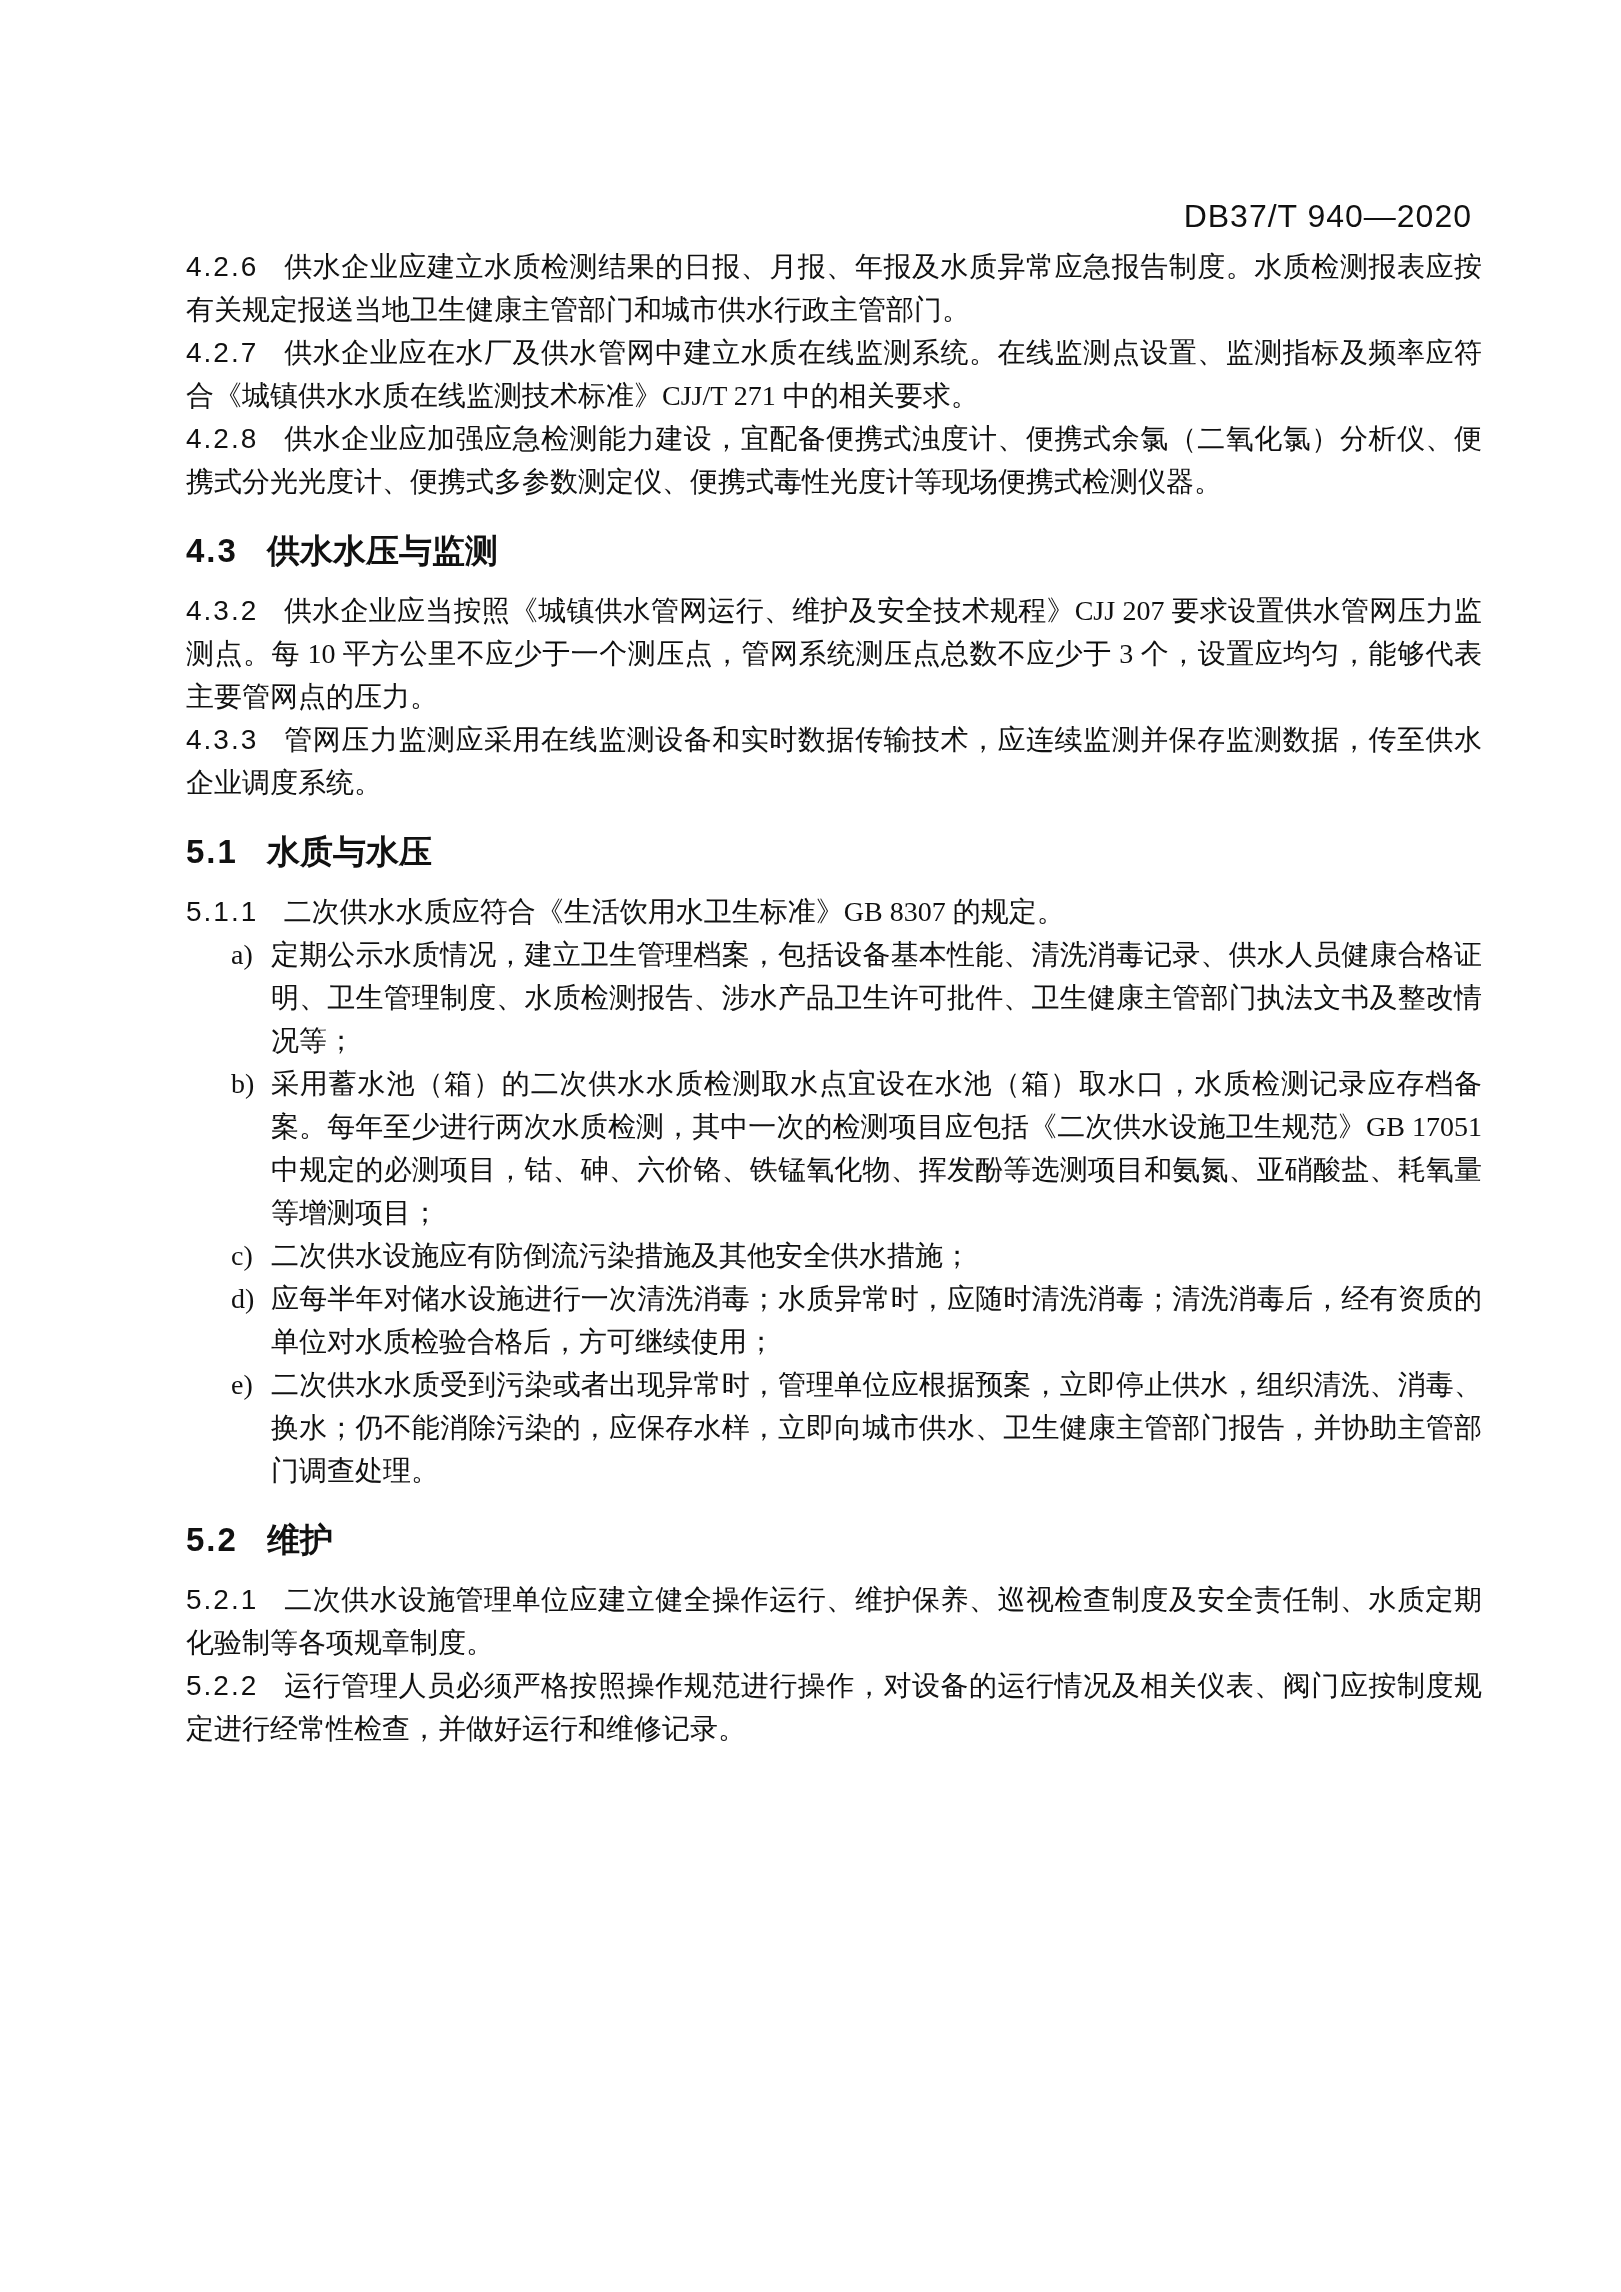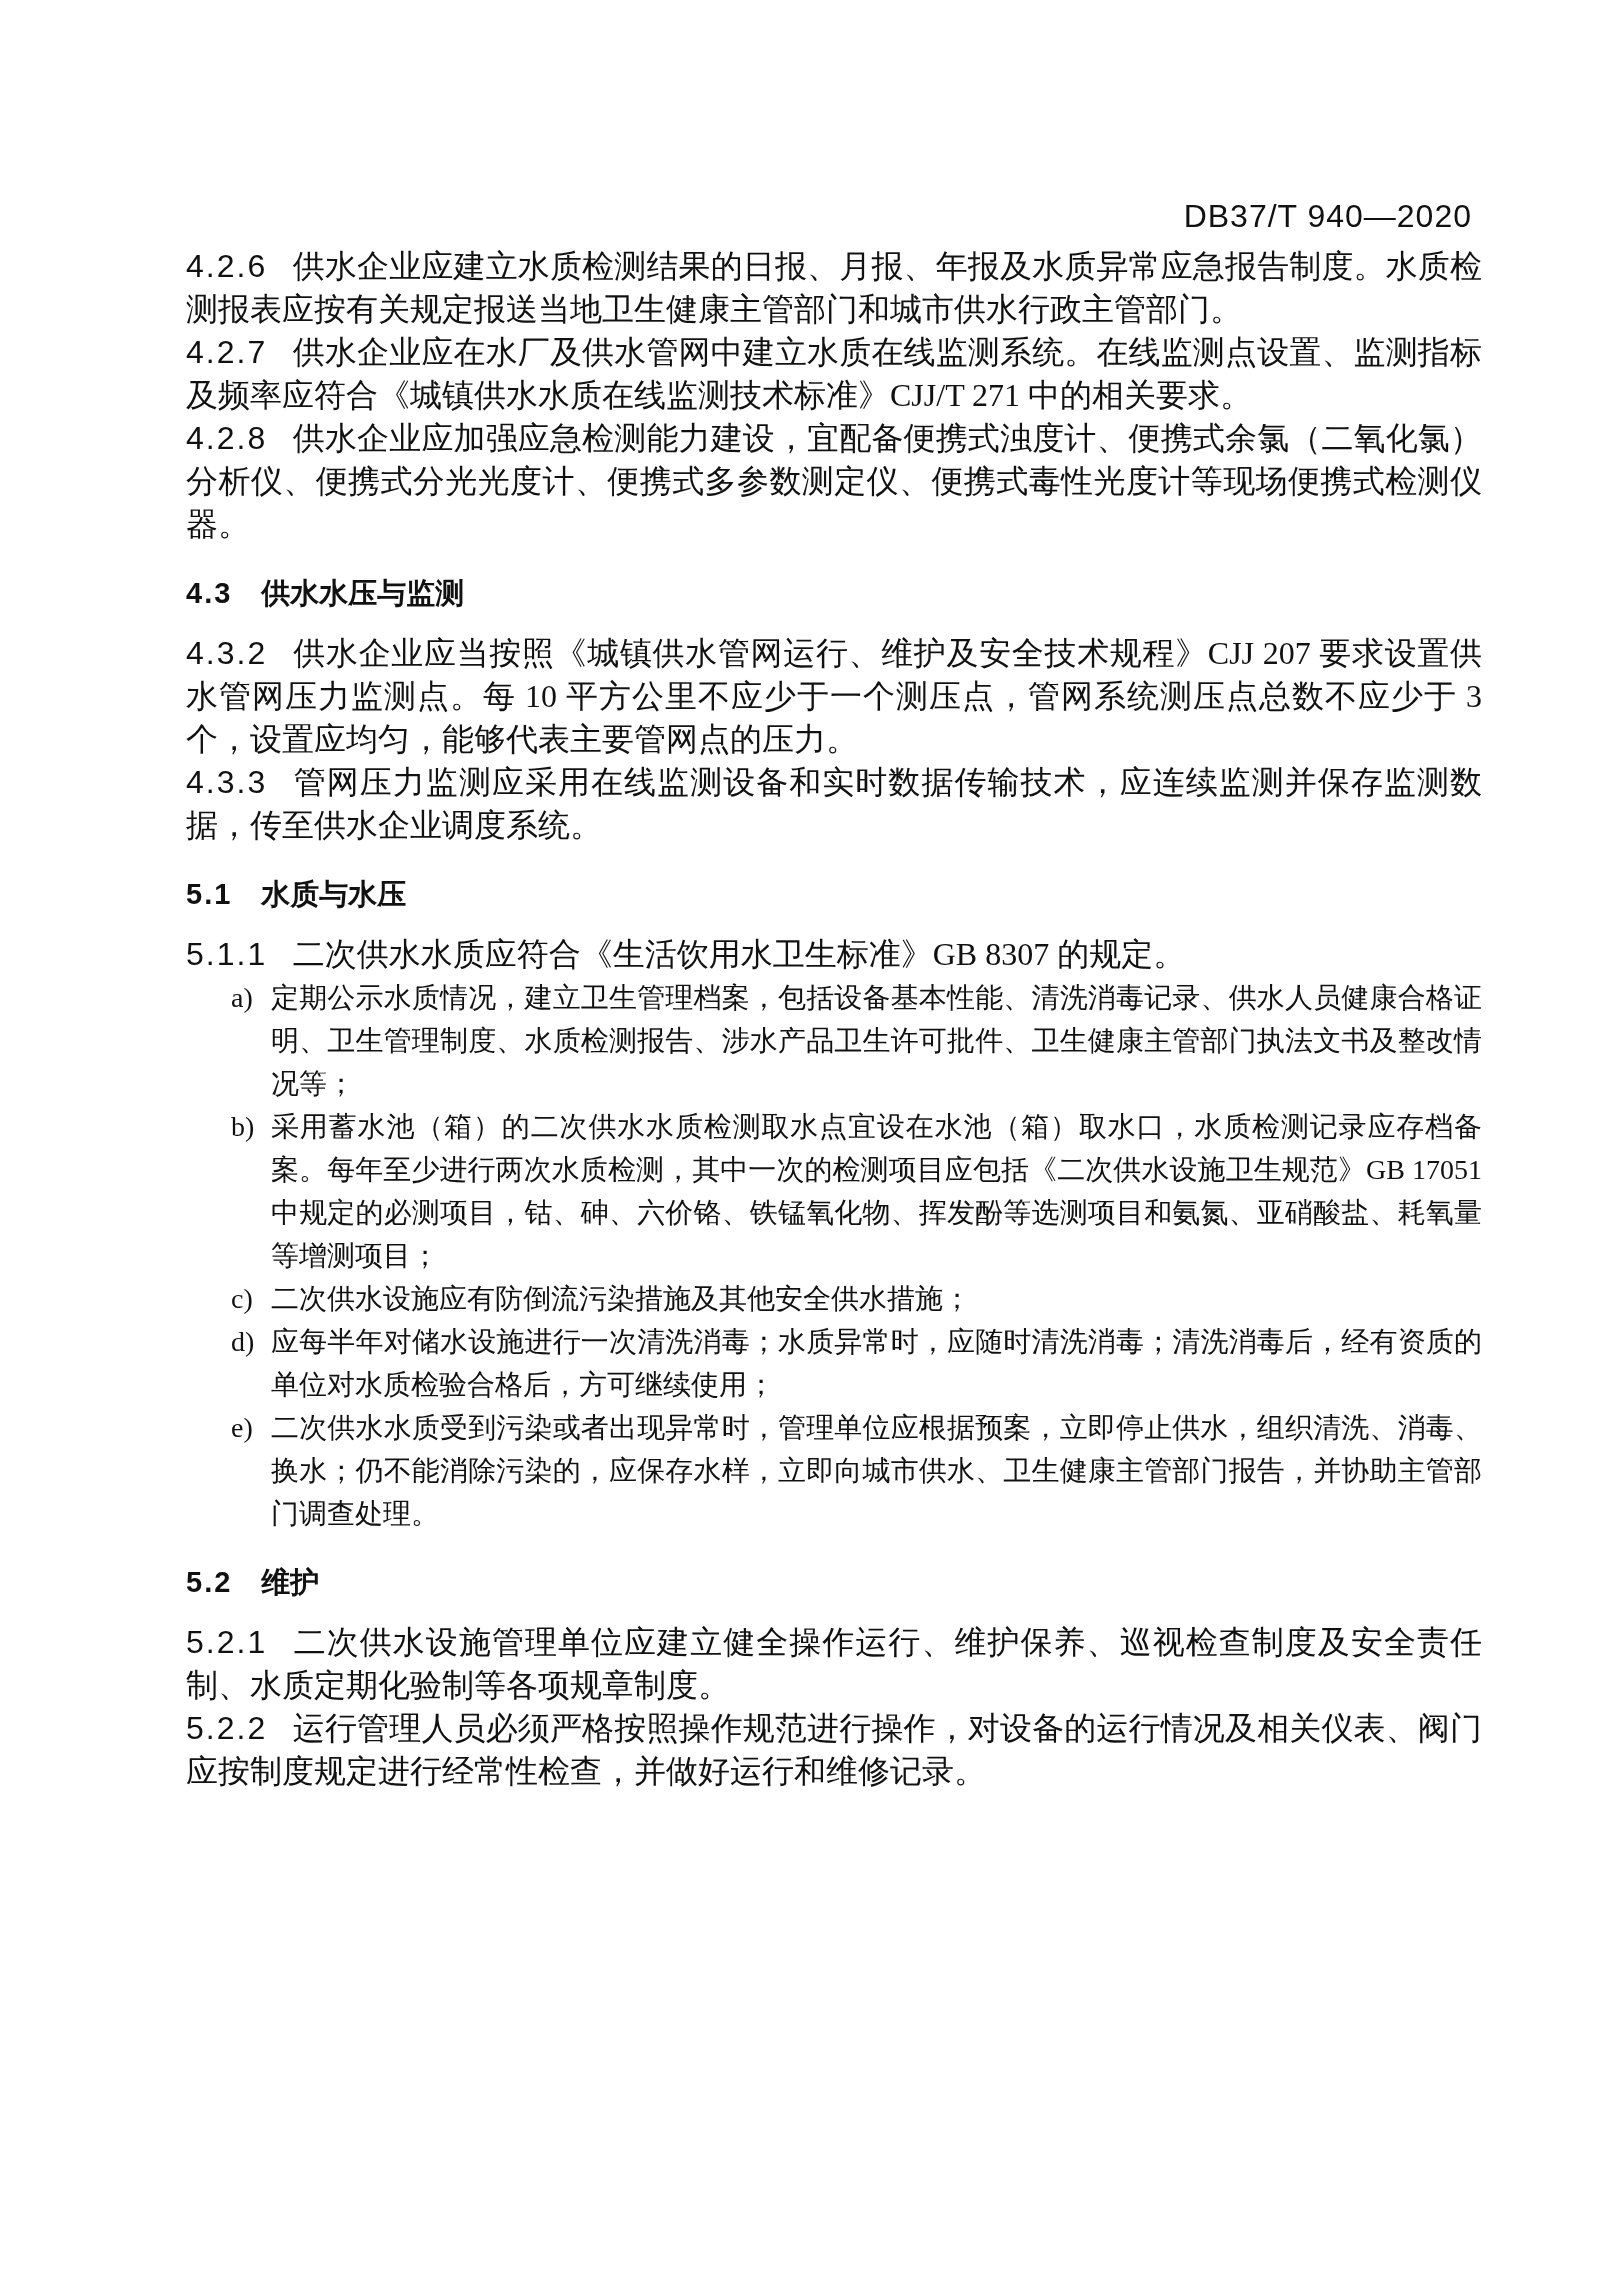--- a/index.html
+++ b/index.html
@@ -27,35 +27,35 @@
     color: #111;
   }
   .content {
     position: absolute;
     left: 186px;
     top: 245px;
     width: 1296px;
   }
   p.clause {
     margin: 0;
-    font-size: 32px;
+    font-size: 28px;
     line-height: 43px;
     text-align: justify;
     color: #111;
   }
   .clause-num {
     font-family: "Liberation Sans", "DejaVu Sans", sans-serif;
     letter-spacing: 2px;
     margin-right: 25.5px;
     white-space: nowrap;
   }
   .heading {
     font-family: "Liberation Sans", "DejaVu Sans", sans-serif;
     font-weight: bold;
-    font-size: 29px;
+    font-size: 33px;
     line-height: 43px;
     margin: 25.5px 0 17.6px 0;
     color: #111;
   }
   .heading.chapter {
     margin-top: 39px;
     margin-bottom: 39px;
   }
   .heading .heading-num {
     margin-right: 29px;

